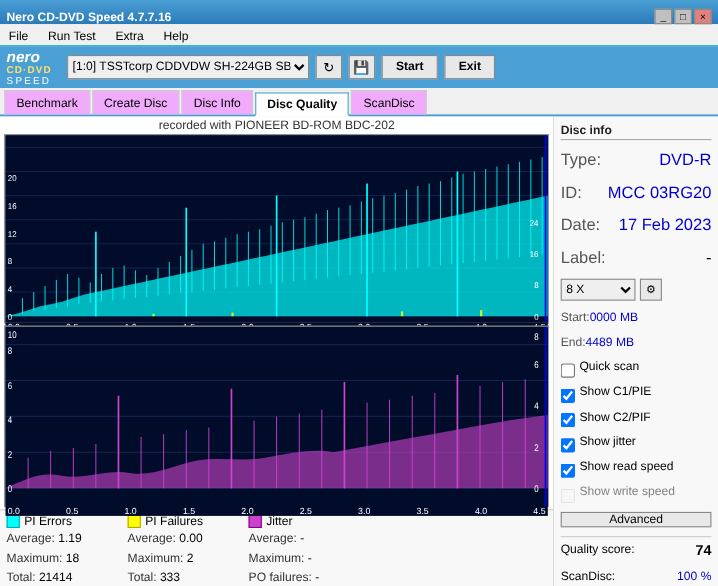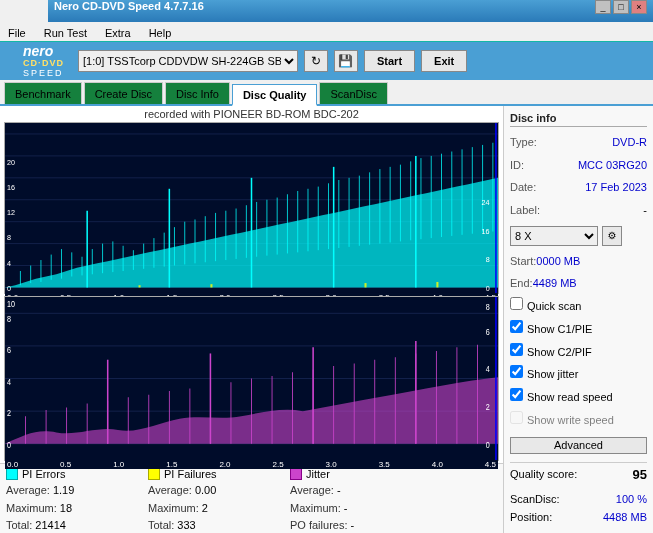--- a/index.html
+++ b/index.html
@@ -10,25 +10,24 @@
       font-size: 11px;
       background: #f0f0f0;
       overflow: hidden;
     }
 
     
     .titlebar {
       background: linear-gradient(to bottom, #4a9fd4, #2a7ab8);
       height: 22px;
       display: flex;
-      align-items: flex-start;
+      align-items: flex-end;
       justify-content: space-between;
       padding: 0 6px;
       color: white;
-      margin-left: 48px;
     }
     .titlebar-title {
       font-size: 11px;
       font-weight: bold;
     }
     .titlebar-buttons {
       display: flex;
       gap: 2px;
     }
     .titlebar-btn {
@@ -66,21 +65,20 @@
       height: 38px;
       display: flex;
       align-items: center;
       padding: 0 6px;
       gap: 6px;
     }
     .toolbar-logo {
       display: flex;
       align-items: center;
       margin-right: 8px;
-      margin-left: 17px;
     }
     .logo-text {
       color: white;
       font-weight: bold;
       font-size: 13px;
       line-height: 1;
     }
     .logo-sub {
       color: #ffe066;
       font-size: 8px;
@@ -121,21 +119,21 @@
       padding: 2px 4px 0 4px;
       background: #f0f0f0;
       border-bottom: 2px solid #4a9fd4;
       height: 26px;
     }
     .tab {
       padding: 2px 10px;
       font-size: 11px;
       border: 1px solid #ccc;
       border-bottom: none;
-      background: #15803d;
+      background: #f0abfc;
       cursor: pointer;
       margin-right: 2px;
       height: 22px;
       display: flex;
       align-items: center;
     }
     .tab.active {
       background: white;
       border-color: #4a9fd4;
       font-weight: bold;
@@ -167,21 +165,20 @@
       margin-bottom: 2px;
     }
 
     
     .stats-area {
       display: flex;
       padding: 4px 6px;
       border-top: 1px solid #ccc;
       background: #f8f8f8;
       height: 70px;
-      gap: 32px;
     }
     .stat-group {
       display: flex;
       flex-direction: column;
       margin-right: 20px;
       min-width: 90px;
     }
     .stat-legend {
       display: flex;
       align-items: center;
@@ -215,36 +212,36 @@
       font-weight: bold;
       font-size: 11px;
       color: #222;
       border-bottom: 1px solid #aaa;
       padding-bottom: 2px;
       margin-bottom: 2px;
     }
     .info-row {
       display: flex;
       justify-content: space-between;
-      font-size: 11px;
+      font-size: 15px;
       line-height: 1.7;
       align-items: flex-end;
     }
     .info-label { color: #555; }
     .info-value { color: #0000cc; font-weight: normal; }
     .info-value.black { color: #000; }
 
     .settings-select-row {
       display: flex;
       align-items: center;
       gap: 4px;
       margin: 2px 0;
     }
     .settings-select {
-      width: 88px;
+      width: 68px;
       height: 20px;
       font-size: 11px;
       border: 1px solid #888;
     }
     .settings-icon-btn {
       width: 20px;
       height: 20px;
       border: 1px solid #888;
       background: #e8e8e8;
       display: flex;
@@ -257,21 +254,21 @@
     .mb-row {
       display: flex;
       font-size: 11px;
       line-height: 1.7;
     }
     .mb-label { color: #555; }
     .mb-value { color: #0000cc; }
 
     .checkbox-row {
       display: flex;
-      align-items: flex-start;
+      align-items: flex-end;
       gap: 4px;
       font-size: 11px;
       line-height: 1.7;
     }
     .checkbox-row input[type="checkbox"] {
       width: 13px;
       height: 13px;
     }
 
     .advanced-btn {
@@ -648,21 +645,21 @@
     </div>
     <div class="checkbox-row" style="opacity:0.5;">
       <input type="checkbox" disabled="" style="">
       <span>Show write speed</span>
     </div>
 
     <button class="advanced-btn">Advanced</button>
 
     <div class="quality-row">
       <span>Quality score:</span>
-      <span class="quality-score">95</span>
+      <span class="quality-score">74</span>
     </div>
 
     <div class="progress-section">
       <div class="progress-row">
         <span>ScanDisc:</span>
         <span class="progress-val">100 %</span>
       </div>
       <div class="progress-row">
         <span>Position:</span>
         <span class="progress-val">4488 MB</span>

